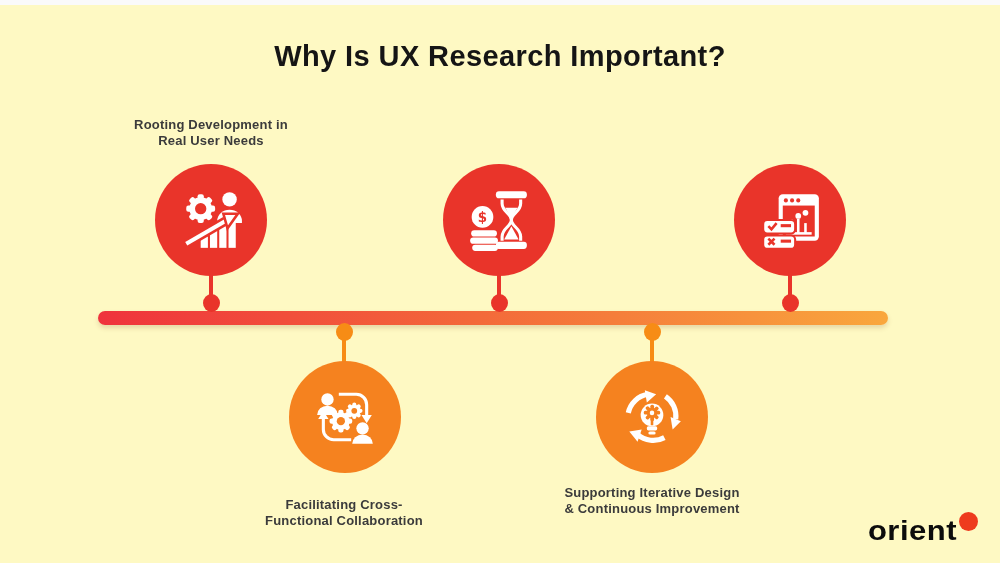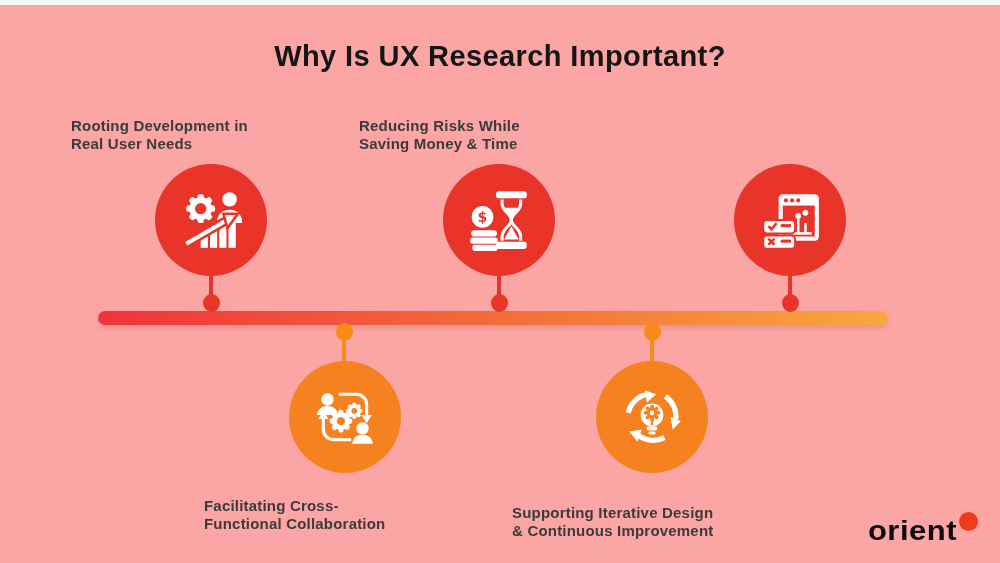--- a/index.html
+++ b/index.html
@@ -1,30 +1,30 @@
 <!DOCTYPE html>
 <html><head>
 <meta charset="utf-8">
 <style>
   html,body{margin:0;padding:0;}
   body{font-family:"Liberation Sans","DejaVu Sans",sans-serif;}
-  .canvas{position:relative;width:1000px;height:563px;background:#fca5a5;overflow:hidden;}
+  .canvas{position:relative;width:1000px;height:563px;background:#fef9c3;overflow:hidden;}
   .canvas::before{content:"";position:absolute;left:0;top:0;width:100%;height:5px;background:#fafafa;}
 
   .title{position:absolute;top:40px;left:0;width:100%;text-align:center;
          font-size:29px;font-weight:700;letter-spacing:.4px;color:#151515;}
 
-  .label{position:absolute;transform:translateX(-50%);text-align:left;
-         white-space:pre-line;font-size:15px;line-height:1.2;font-weight:600;
+  .label{position:absolute;transform:translateX(-50%);text-align:center;
+         white-space:pre-line;font-size:13px;line-height:1.2;font-weight:600;
          color:#3b3b3b;letter-spacing:.2px;width:280px;}
   .label.l1{left:211px;top:117px;}
   .label.l2{left:499px;top:117px;}
   .label.l3{left:789px;top:117px;}
   .label.l4{left:344px;top:485px;margin-top:12px;}
-  .label.l5{left:652px;top:504px;}
+  .label.l5{left:652px;top:485px;}
 
   .bar{position:absolute;left:98px;top:311px;width:790px;height:14px;border-radius:8px;
        background:linear-gradient(90deg,#ef333c 0%,#f3693a 48%,#f9a73d 100%);
        box-shadow:0 3px 5px rgba(120,60,30,.18);}
 
   .circle{position:absolute;width:112px;height:112px;border-radius:50%;
           display:flex;align-items:center;justify-content:center;}
   .circle.red{background:#e9342a;}
   .circle.orange{background:#f5821f;}
   .c1{left:155px;top:164px;}
@@ -60,22 +60,20 @@
 </style>
 </head>
 <body>
 
 <div class="canvas">
 
   <div class="title">Why Is UX Research Important?</div>
 
   <div class="label l1">Rooting Development in
 Real User Needs</div>
-  <div class="label l2">Reducing Risks While
-Saving Money &amp; Time</div>
 
   <div class="bar"></div>
   <div class="stem red s1"></div>
   <div class="stem red s2"></div>
   <div class="stem red s3"></div>
   <div class="stem orange s4"></div>
   <div class="stem orange s5"></div>
   <div class="dot red d1"></div>
   <div class="dot red d2"></div>
   <div class="dot red d3"></div>

